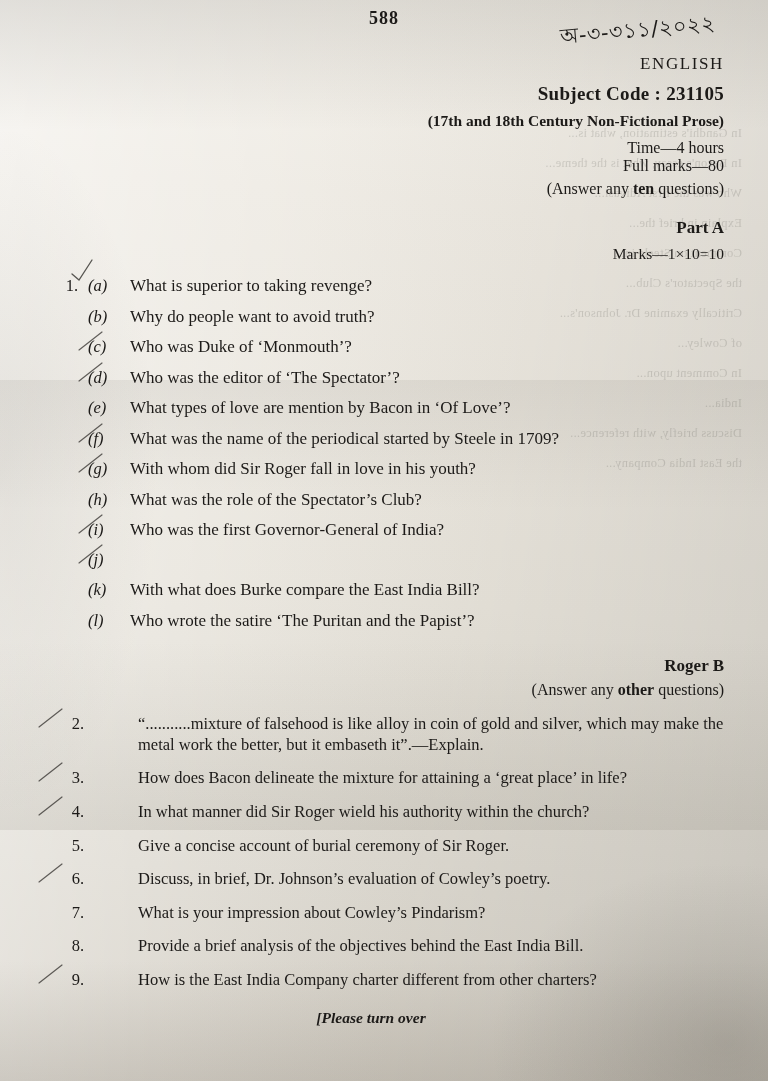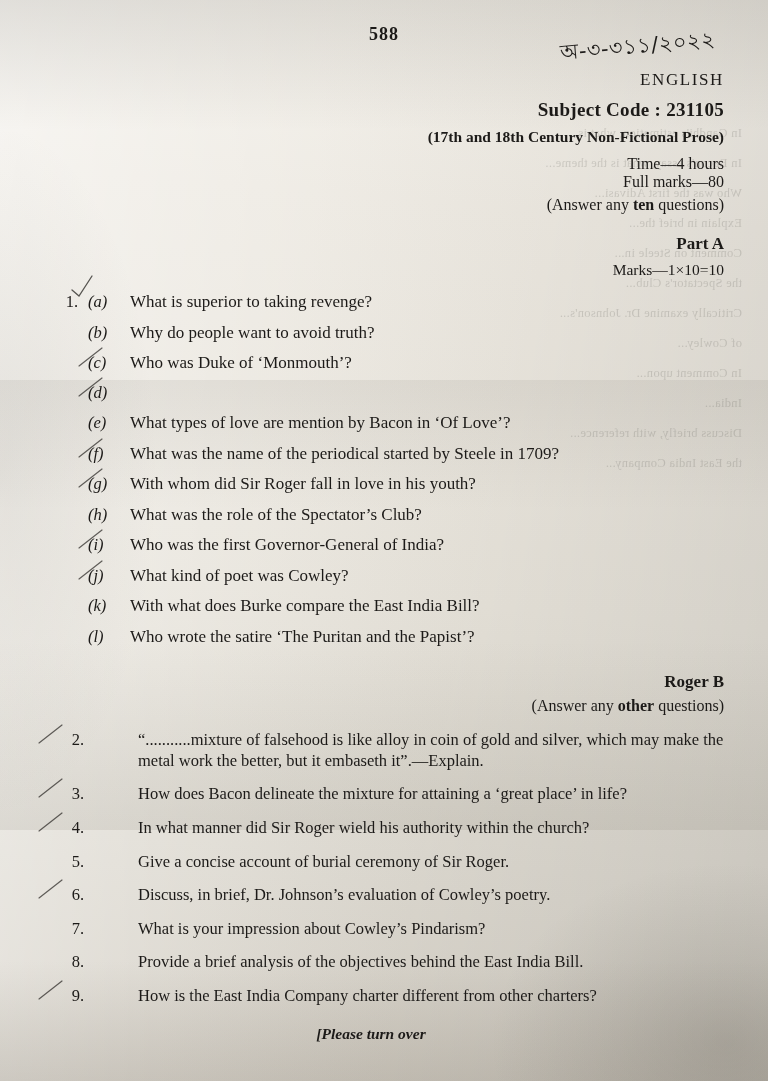--- a/index.html
+++ b/index.html
@@ -62,21 +62,21 @@
   .bleed div { white-space: nowrap; }
 
   .sheet {
     position: relative;
     width: 768px;
     height: 1081px;
   }
 
   .content {
     position: relative;
-    padding: 16px 44px 0 44px;
+    padding: 0 44px 0 44px;
   }
 
   .topline {
     position: relative;
     height: 52px;
   }
   .stamp-no {
     position: absolute;
     left: 50%;
     transform: translateX(-50%);
@@ -270,20 +270,21 @@
             </span></div>
           <div class="qtext">Who was Duke of ‘Monmouth’?</div>
         </div>
         <div class="qrow">
           <div class="qnum"></div>
           <div class="qlabel">(d)<span class="tick">
               <svg width="26" height="22" viewBox="0 0 26 22">
                 <path d="M1 20 L24 2" fill="none" stroke="rgba(35,33,30,0.7)" stroke-width="1.2" stroke-linecap="round"></path>
               </svg>
             </span></div>
+          <div class="qtext">Who was the editor of ‘The Spectator’?</div>
         </div>
         <div class="qrow">
           <div class="qnum"></div>
           <div class="qlabel">(e)</div>
           <div class="qtext">What types of  love are mention by Bacon in ‘Of Love’?</div>
         </div>
         <div class="qrow">
           <div class="qnum"></div>
           <div class="qlabel">(f)<span class="tick">
               <svg width="26" height="22" viewBox="0 0 26 22">
@@ -315,21 +316,20 @@
             </span></div>
           <div class="qtext">Who was the first Governor-General of India?</div>
         </div>
         <div class="qrow">
           <div class="qnum"></div>
           <div class="qlabel">(j)<span class="tick">
               <svg width="26" height="22" viewBox="0 0 26 22">
                 <path d="M1 20 L24 2" fill="none" stroke="rgba(35,33,30,0.7)" stroke-width="1.2" stroke-linecap="round"></path>
               </svg>
             </span></div>
-          <div class="qtext">What kind of poet was Cowley?</div>
         </div>
         <div class="qrow">
           <div class="qnum"></div>
           <div class="qlabel">(k)</div>
           <div class="qtext">With what does Burke compare the East India Bill?</div>
         </div>
         <div class="qrow">
           <div class="qnum"></div>
           <div class="qlabel">(l)</div>
           <div class="qtext">Who wrote the satire ‘The Puritan and the Papist’?</div>

